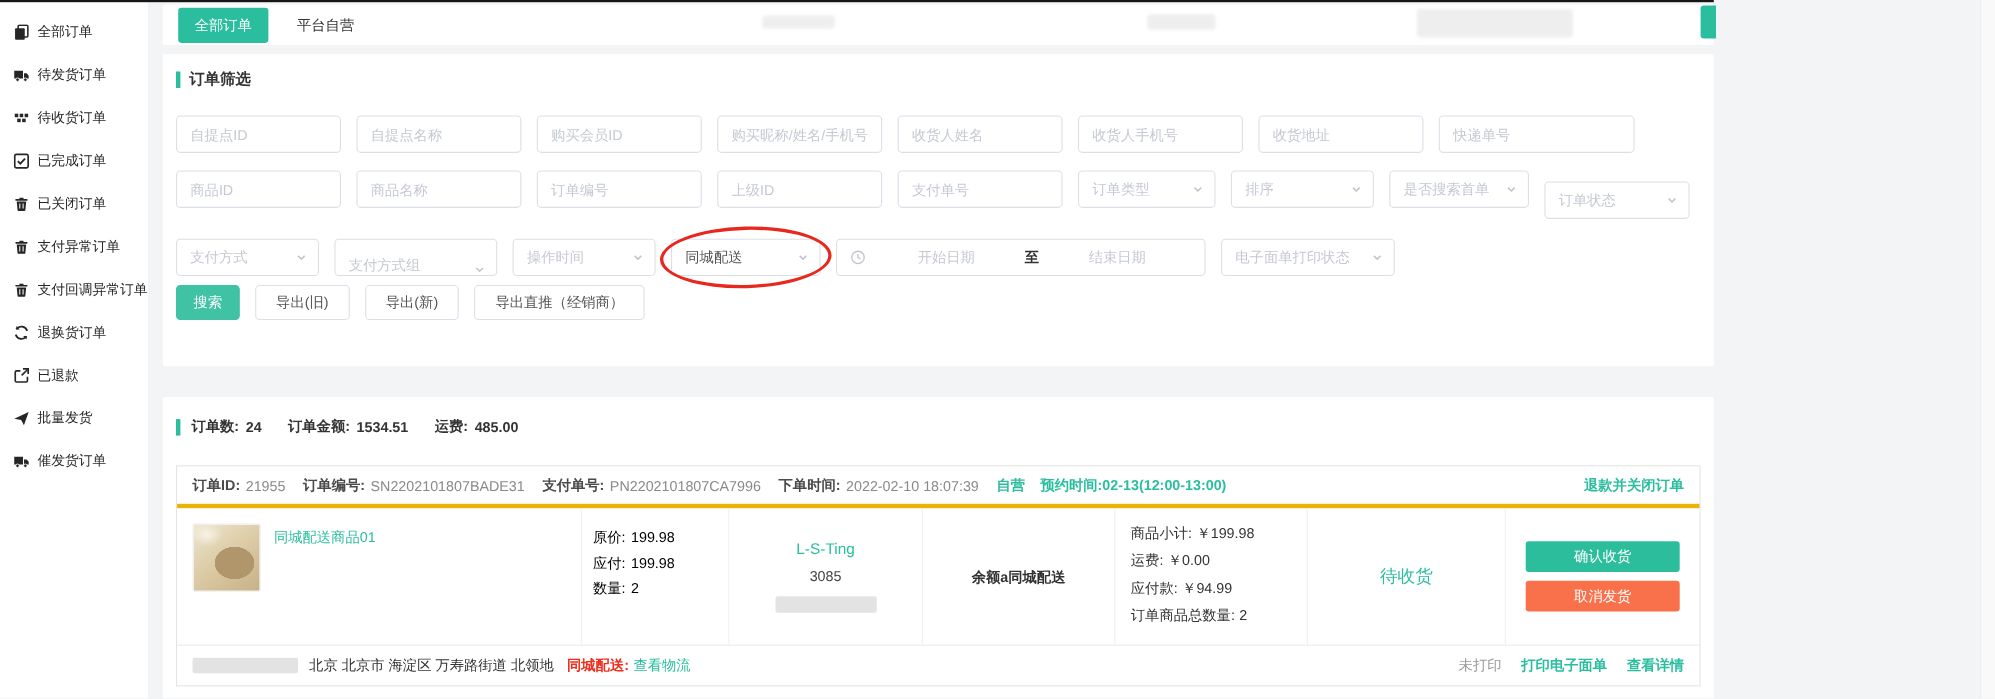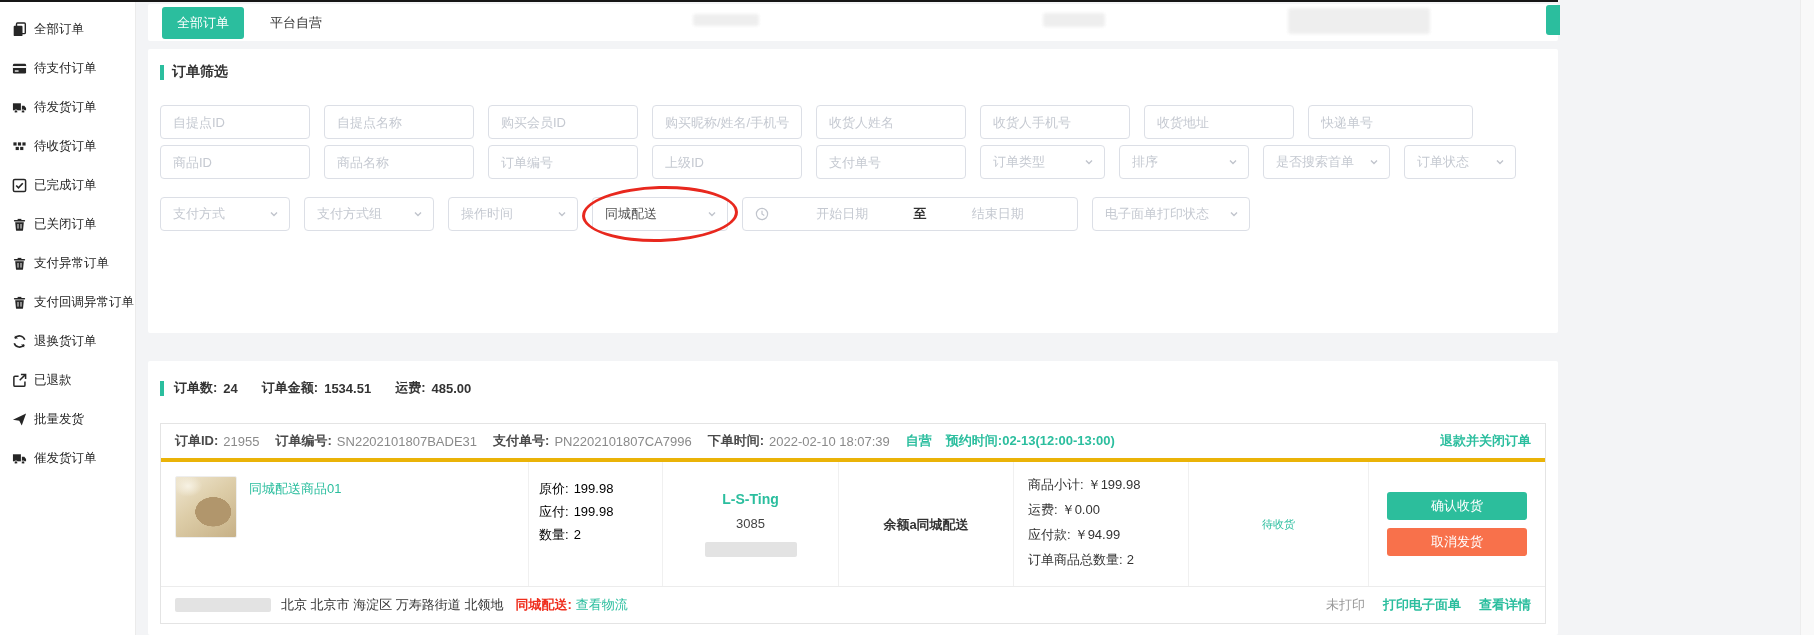--- a/index.html
+++ b/index.html
@@ -61,28 +61,28 @@
   .oc-body{display:flex;height:124px}
   .c-product{width:368px;display:flex;padding:14px;border-right:1px solid #f0f0f0}
   .p-img{width:62px;height:62px;flex:none;border:1px solid #eee;border-radius:2px;background:
     radial-gradient(55% 45% at 62% 58%, #b1966c 0%, #b1966c 54%, rgba(0,0,0,0) 55%),
     radial-gradient(40% 30% at 20% 15%, #f7f2e4 0%, rgba(0,0,0,0) 60%),
     linear-gradient(145deg,#efe6d0 0%,#ddcda8 45%,#c7b187 100%)}
   .p-name{margin-left:12px;font-size:13px;color:#2bbe9e;padding-top:4px;cursor:pointer}
   .c-prices{width:134px;padding:15px 0 0 10px;font-size:13px;color:#000000;line-height:23px;border-right:1px solid #f0f0f0}
   .pr-line span:first-child{margin-right:5px}
   .c-buyer{width:176px;display:flex;flex-direction:column;align-items:center;justify-content:center;border-right:1px solid #f0f0f0}
-  .b-name{color:#2bbe9e;font-weight:bold;font-size:14px}
+  .b-name{color:#2bbe9e;font-weight:normal;font-size:14px}
   .b-id{color:#444;font-size:13px;margin-top:9px}
   .b-blur{width:92px;height:15px;background:#e3e3e3;border-radius:2px;margin-top:11px}
   .c-pay{width:175px;display:flex;align-items:center;justify-content:center;font-size:13px;color:#333;font-weight:600;line-height:27px;border-right:1px solid #f0f0f0}
   .c-amounts{width:175px;padding:10px 0 0 14px;font-size:13px;color:#333;line-height:25px;border-right:1px solid #f0f0f0}
   .amt-line{white-space:nowrap}
   .amt-line span:first-child{margin-right:4px}
-  .c-status{width:180px;display:flex;align-items:center;justify-content:center;color:#2bbe9e;font-size:11px;border-right:1px solid #f0f0f0}
+  .c-status{width:180px;display:flex;align-items:center;justify-content:center;color:#2bbe9e;font-size:16px;border-right:1px solid #f0f0f0}
   .c-actions{flex:1;display:flex;flex-direction:column;align-items:center;justify-content:center;row-gap:8px}
   .btn-confirm,.btn-cancel{width:140px;height:28px;color:#fff;border:none;border-radius:3px;font-size:13px;cursor:pointer}
   .btn-confirm{background:#2cbe9c}
   .btn-cancel{background:#f8714b}
   .oc-footer{height:37px;border-top:1px solid #ececec;display:flex;align-items:center;padding:0 14px;font-size:13px}
   .f-blur{width:96px;height:14px;background:#e3e3e3;border-radius:2px;margin-right:10px;flex:none}
   .addr{color:#333}
   .red-lab{color:#ef2e1d;font-weight:bold;margin-left:12px}
   .logi{color:#2bbe9e;margin-left:4px;cursor:pointer}
   .print-status{color:#999}
@@ -100,30 +100,20 @@
         <svg width="15" height="15" viewBox="0 0 16 16">
           <rect x="4.8" y="1" width="9.4" height="11.4" rx="1" fill="none" stroke="#262626" stroke-width="1.5"></rect>
           <rect x="1.8" y="4" width="9.4" height="11" rx="1" fill="#262626"></rect>
         </svg>
       </span>
       <span class="side-label">全部订单</span>
     </div>
     <div class="side-item">
       <span class="side-icon">
         <svg width="15" height="15" viewBox="0 0 16 16">
-          <rect x="1" y="3" width="14" height="10.4" rx="1.4" fill="#262626"></rect>
-          <rect x="1" y="5.4" width="14" height="2" fill="#fff"></rect>
-          <rect x="3" y="10" width="4" height="1.4" fill="#fff"></rect>
-        </svg>
-      </span>
-      <span class="side-label">待支付订单</span>
-    </div>
-    <div class="side-item">
-      <span class="side-icon">
-        <svg width="15" height="15" viewBox="0 0 16 16">
           <path d="M1 3.5h8.5V11H1z" fill="#262626"></path>
           <path d="M10.5 6h2.6L15 8.4V11h-4.5z" fill="#262626"></path>
           <circle cx="4.2" cy="12.2" r="1.7" fill="#262626" stroke="#fff" stroke-width=".8"></circle>
           <circle cx="11.8" cy="12.2" r="1.7" fill="#262626" stroke="#fff" stroke-width=".8"></circle>
         </svg>
       </span>
       <span class="side-label">待发货订单</span>
     </div>
     <div class="side-item">
       <span class="side-icon">
@@ -240,21 +230,21 @@
       <span>订单筛选</span>
     </div>
     <div class="frow" id="frow1">
         <input class="f-input" placeholder="自提点ID" style="width: 150px;">
         <input class="f-input" placeholder="自提点名称" style="width: 150px;">
         <input class="f-input" placeholder="购买会员ID" style="width: 150px;">
         <input class="f-input" placeholder="购买昵称/姓名/手机号" style="width: 150px;">
         <input class="f-input" placeholder="收货人姓名" style="width: 150px;">
         <input class="f-input" placeholder="收货人手机号" style="width: 150px;">
         <input class="f-input" placeholder="收货地址" style="width: 150px;">
-        <input class="f-input" placeholder="快递单号" style="width: 165px;">
+        <input class="f-input" placeholder="快递单号" style="width: 178px;">
       </div>
     <div class="frow" id="frow2">
         <input class="f-input" placeholder="商品ID" style="width: 150px;">
         <input class="f-input" placeholder="商品名称" style="width: 150px;">
         <input class="f-input" placeholder="订单编号" style="width: 150px;">
         <input class="f-input" placeholder="上级ID" style="width: 150px;">
         <input class="f-input" placeholder="支付单号" style="width: 150px;">
         <div class="f-select" style="width: 125px;">
           <span class="sel-ph">订单类型</span>
           <span class="chev">
@@ -272,39 +262,39 @@
           </span>
         </div>
         <div class="f-select" style="width: 127px;">
           <span class="sel-ph">是否搜索首单</span>
           <span class="chev">
             <svg width="10" height="10" viewBox="0 0 10 10">
               <path d="M2 3.6L5 6.6l3-3" fill="none" stroke="#c0c4cc" stroke-width="1.4"></path>
             </svg>
           </span>
         </div>
-        <div class="f-select" style="width: 112px;">
+        <div class="f-select" style="width: 132px; margin-top: 20px;">
           <span class="sel-ph">订单状态</span>
           <span class="chev">
             <svg width="10" height="10" viewBox="0 0 10 10">
               <path d="M2 3.6L5 6.6l3-3" fill="none" stroke="#c0c4cc" stroke-width="1.4"></path>
             </svg>
           </span>
         </div>
       </div>
     <div class="frow" id="frow3">
         <div class="f-select" style="width: 130px;">
           <span class="sel-ph">支付方式</span>
           <span class="chev">
             <svg width="10" height="10" viewBox="0 0 10 10">
               <path d="M2 3.6L5 6.6l3-3" fill="none" stroke="#c0c4cc" stroke-width="1.4"></path>
             </svg>
           </span>
         </div>
-        <div class="f-select" style="width: 130px;">
+        <div class="f-select" style="width: 148px; align-items: flex-end;">
           <span class="sel-ph">支付方式组</span>
           <span class="chev">
             <svg width="10" height="10" viewBox="0 0 10 10">
               <path d="M2 3.6L5 6.6l3-3" fill="none" stroke="#c0c4cc" stroke-width="1.4"></path>
             </svg>
           </span>
         </div>
         <div class="f-select" style="width: 130px;">
           <span class="sel-ph">操作时间</span>
           <span class="chev">
@@ -337,20 +327,26 @@
         </div>
         <div class="f-select" style="width: 158px;">
           <span class="sel-ph">电子面单打印状态</span>
           <span class="chev">
             <svg width="10" height="10" viewBox="0 0 10 10">
               <path d="M2 3.6L5 6.6l3-3" fill="none" stroke="#c0c4cc" stroke-width="1.4"></path>
             </svg>
           </span>
         </div>
       </div>
+    <div class="frow" id="frowBtns">
+        <button class="fbtn primary">搜索</button>
+        <button class="fbtn">导出(旧)</button>
+        <button class="fbtn">导出(新)</button>
+        <button class="fbtn">导出直推（经销商）</button>
+      </div>
   </div>
 
   <div class="panel orders">
     <div class="summary">
       <span class="sec-bar"></span>
       <span class="sum-lab">订单数:</span>
       <span class="sum-val">24</span>
       <span class="sum-lab">订单金额:</span>
       <span class="sum-val">1534.51</span>
       <span class="sum-lab">运费:</span>

